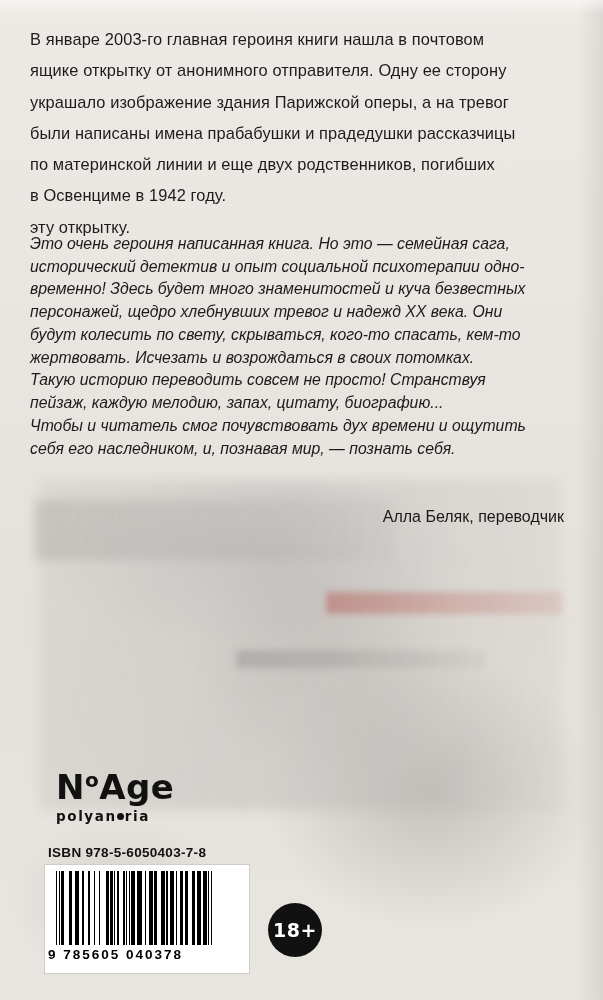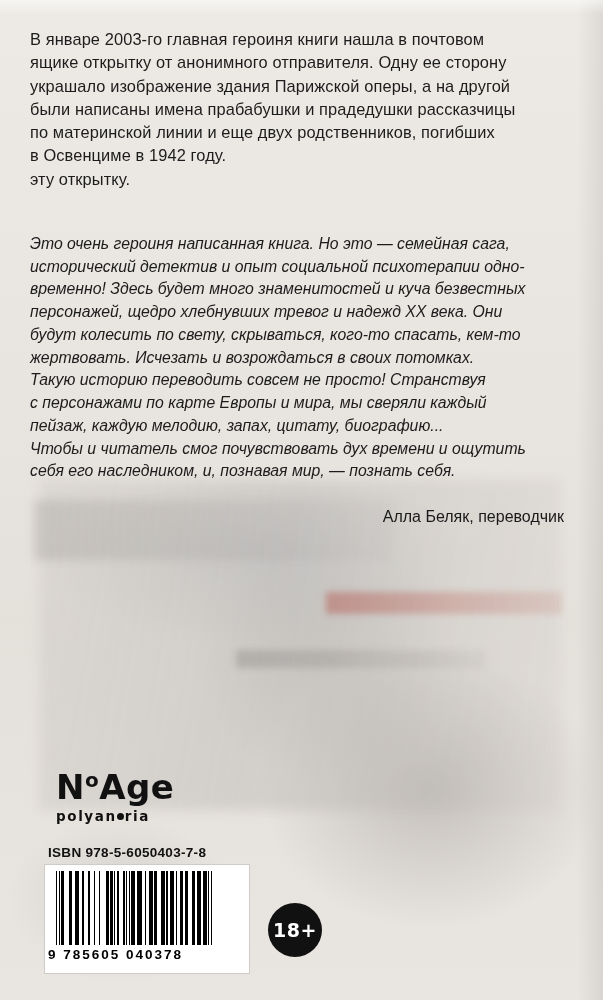--- a/index.html
+++ b/index.html
@@ -96,21 +96,21 @@
     position: absolute;
     left: 30px;
     top: 28px;
     width: 540px;
     font-size: 16.4px;
     line-height: 1.42;
     color: #1c1c1c;
     letter-spacing: 0.1px;
   }
   .blurb p { margin: 0; }
-  .blurb p + p { margin-top: 0px; }
+  .blurb p + p { margin-top: 8px; }
 
   .quote {
     position: absolute;
     left: 30px;
     top: 233px;
     width: 534px;
     font-style: italic;
     font-size: 15.8px;
     line-height: 1.44;
     color: #1c1c1c;
@@ -242,36 +242,35 @@
   <div class="ghost-red"></div>
   <div class="ghost-sub"></div>
   <div class="edge-right"></div>
   <div class="edge-top"></div>
 
   <div class="content">
 
     <div class="blurb">
       <p>В январе 2003-го главная героиня книги нашла в почтовом</p>
       <p>ящике открытку от анонимного отправителя. Одну ее сторону</p>
-      <p>украшало изображение здания Парижской оперы, а на другой</p>
+      <p>украшало изображение здания Парижской оперы, а на тревог</p>
       <p>были написаны имена прабабушки и прадедушки рассказчицы</p>
       <p>по материнской линии и еще двух родственников, погибших</p>
       <p>в Освенциме в 1942 году.</p>
       <p>эту открытку.</p>
     </div>
 
     <div class="quote">
       <p>Это очень героиня написанная книга. Но это — семейная сага,</p>
       <p>исторический детектив и опыт социальной психотерапии одно-</p>
       <p>временно! Здесь будет много знаменитостей и куча безвестных</p>
       <p>персонажей, щедро хлебнувших тревог и надежд XX века. Они</p>
       <p>будут колесить по свету, скрываться, кого-то спасать, кем-то</p>
       <p>жертвовать. Исчезать и возрождаться в своих потомках.</p>
       <p>Такую историю переводить совсем не просто! Странствуя</p>
-      <p>с персонажами по карте Европы и мира, мы сверяли каждый</p>
       <p>пейзаж, каждую мелодию, запах, цитату, биографию...</p>
       <p>Чтобы и читатель смог почувствовать дух времени и ощутить</p>
       <p>себя его наследником, и, познавая мир, — познать себя.</p>
     </div>
 
     <div class="signature">Алла Беляк, переводчик</div>
 
     <div class="logo">
       <div class="logo-main"><span>N</span><span class="sup">o</span><span>Age</span></div>
       <div class="logo-sub"><span>polyan</span><span class="dot"></span><span>ria</span></div>

